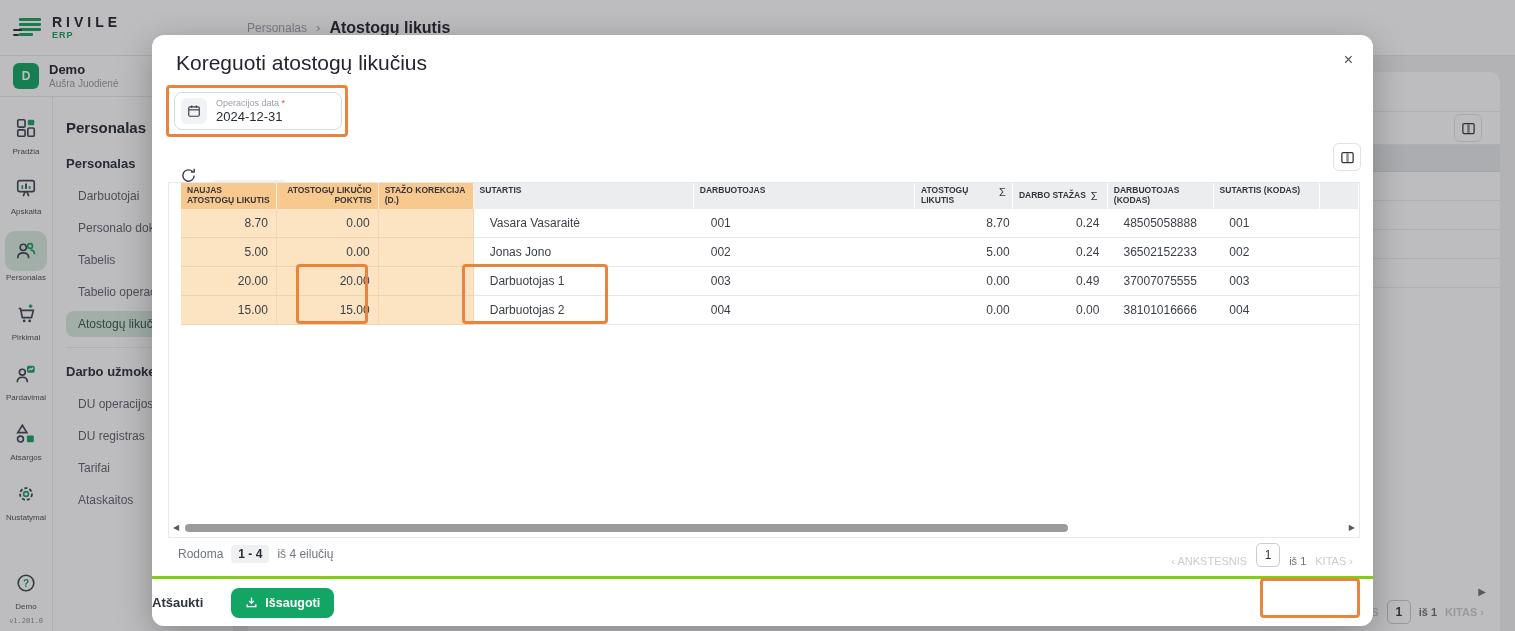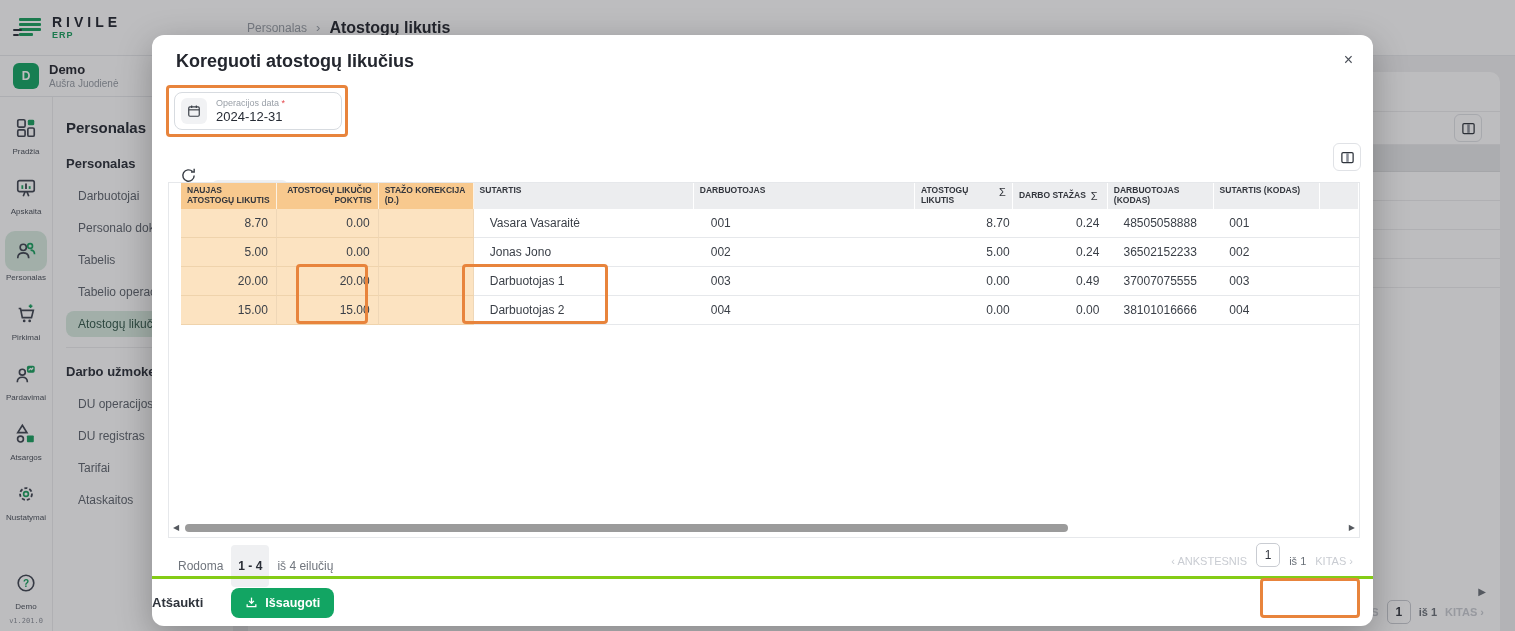--- a/index.html
+++ b/index.html
@@ -61,21 +61,21 @@
   .bg-pag { position:absolute; right:16px; bottom:7px; display:flex; align-items:center; gap:8px;
             font-size:11px; font-weight:bold; color:#C9CCD2; }
   .page-box { width:24px; height:24px; border:1px solid #C9CCD2; border-radius:5px; background:#fff;
               color:#33373F; font-size:12px; display:flex; align-items:center; justify-content:center; }
   .pag-of { color:#6A7078; }
 
   
   .overlay { position:absolute; inset:0; background:rgba(35,38,44,0.30); z-index:40; }
   .modal { position:absolute; left:152px; top:35px; width:1221px; height:591px; background:#fff;
            border-radius:12px; box-shadow:0 10px 35px rgba(0,0,0,0.28); z-index:50; }
-  .modal-title { position:absolute; left:24px; top:16px; font-size:18px; font-weight:bold; color:#23262E; }
+  .modal-title { position:absolute; left:24px; top:16px; font-size:21px; font-weight:normal; color:#23262E; }
   .modal-close { position:absolute; right:16px; top:12px; font-size:16px; color:#4A4F58; cursor:pointer; padding:4px; }
 
   .date-field { position:absolute; left:22px; top:57px; width:168px; height:38px; border:1px solid #D7DBE0;
                 border-radius:8px; background:#fff; display:flex; align-items:center; padding-left:6px; gap:9px; cursor:pointer; }
   .cal-box { width:26px; height:26px; background:#F1F2F4; border-radius:6px; display:flex;
              align-items:center; justify-content:center; flex-shrink:0; }
   .df-text { display:flex; flex-direction:column; line-height:1.2; }
   .df-label { font-size:9px; color:#9AA0A8; }
   .df-req { color:#E5484D; }
   .df-value { font-size:13px; color:#262B34; }
@@ -103,21 +103,21 @@
   .c0{width:97px;margin-left:12px;} .c1{width:103px;text-align:right;} .c2{width:96px;} .c3{width:224px;} .c4{width:223px;}
   .c5{width:99px;} .c6{width:96px;} .c7{width:107px;} .c8{width:108px;} .c9{width:39px;}
 
   .hscroll { position:absolute; left:4px; right:4px; bottom:3px; height:12px; display:flex; align-items:center; gap:4px; }
   .scroll-arrow { font-size:8px; color:#55595F; cursor:pointer; line-height:1; }
   .scroll-track { flex:1; height:8px; position:relative; }
   .scroll-thumb { position:absolute; left:2px; top:0; width:76%; height:8px; background:#9B9B9B; border-radius:4px; cursor:grab; }
 
   .rodoma-row { position:absolute; left:26px; top:510px; display:flex; align-items:center; gap:8px;
                 font-size:12px; color:#70757D; }
-  .range-badge { background:#EFF0F2; border-radius:4px; font-weight:bold; color:#2A2E37; padding:14px 7px; }
+  .range-badge { background:#EFF0F2; border-radius:4px; font-weight:bold; color:#2A2E37; padding:2px 7px; }
   .modal-pag { position:absolute; right:20px; top:508px; display:flex; align-items:flex-end; gap:9px;
                font-size:11px; font-weight:normal; color:#C9CCD2; }
   .modal-footer { position:absolute; left:0; right:0; bottom:0; height:50px; border-top:3px solid #84cc16;
                   display:flex; align-items:center; gap:28px; padding-right:18px; }
   .cancel-btn { font-size:13px; font-weight:bold; color:#2F343C; background:none; border:none;
                 font-family:inherit; cursor:pointer; }
   .save-btn { height:30px; background:#12A563; border:none; border-radius:8px; color:#fff; font-size:12.5px;
               font-weight:bold; font-family:inherit; display:flex; align-items:center; gap:7px;
               padding:0 14px; cursor:pointer; }
 

